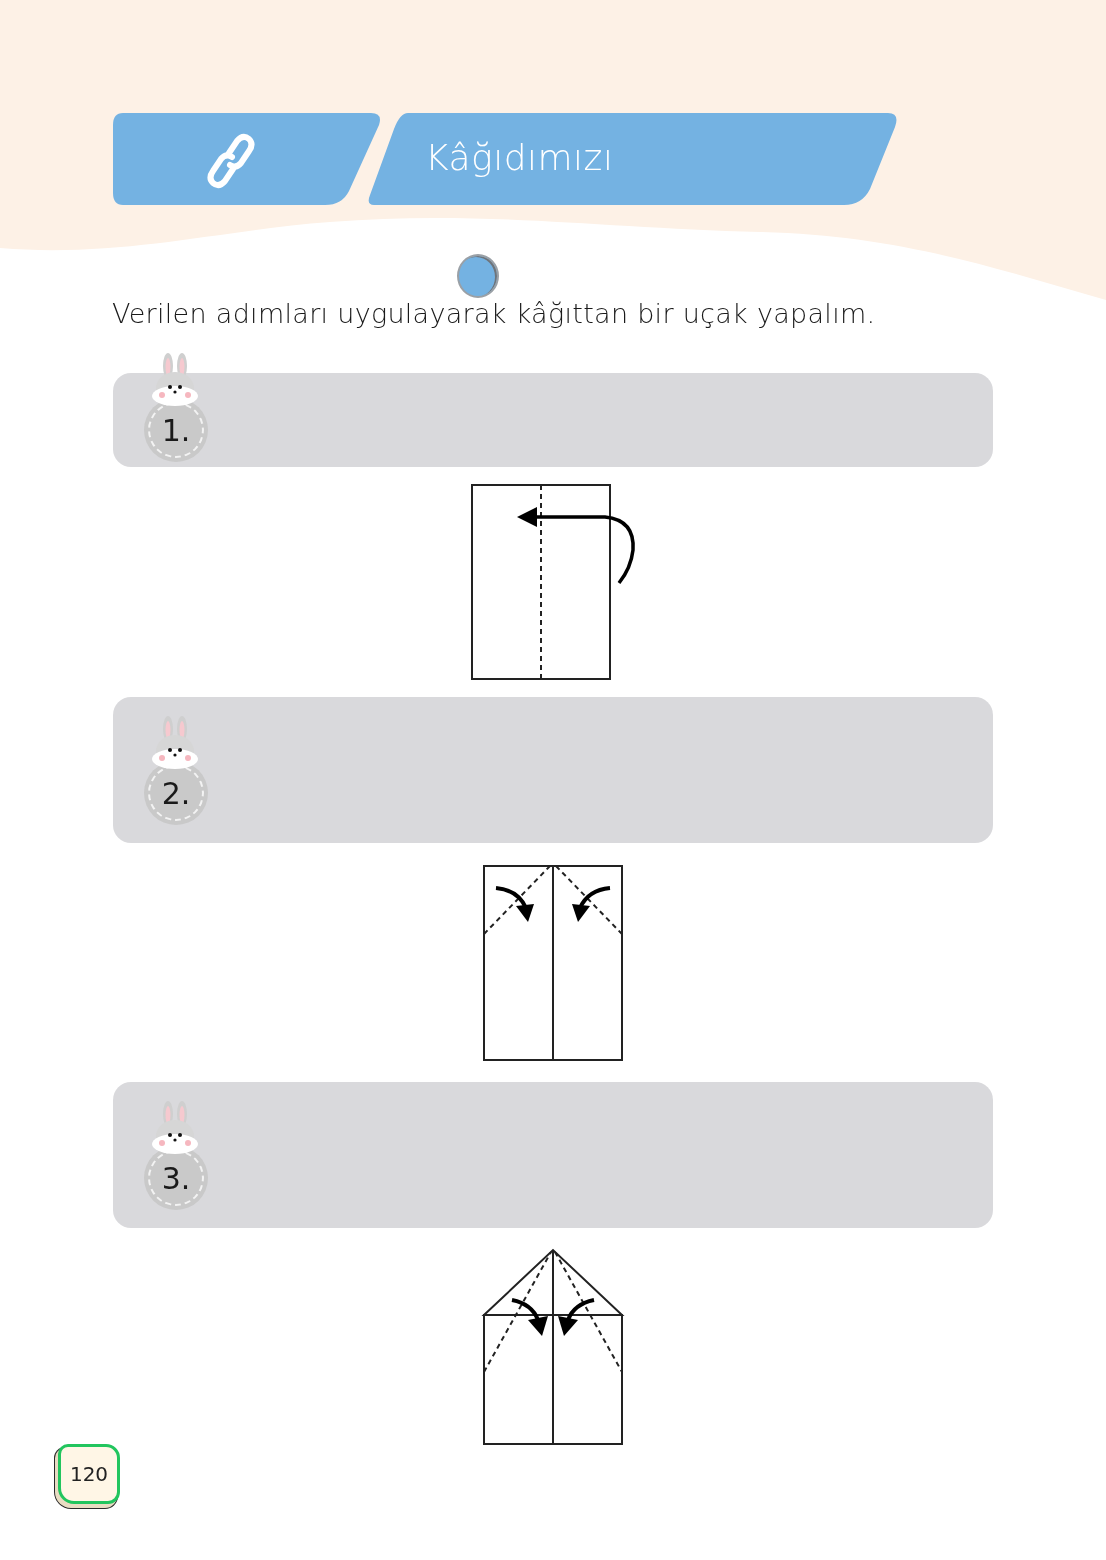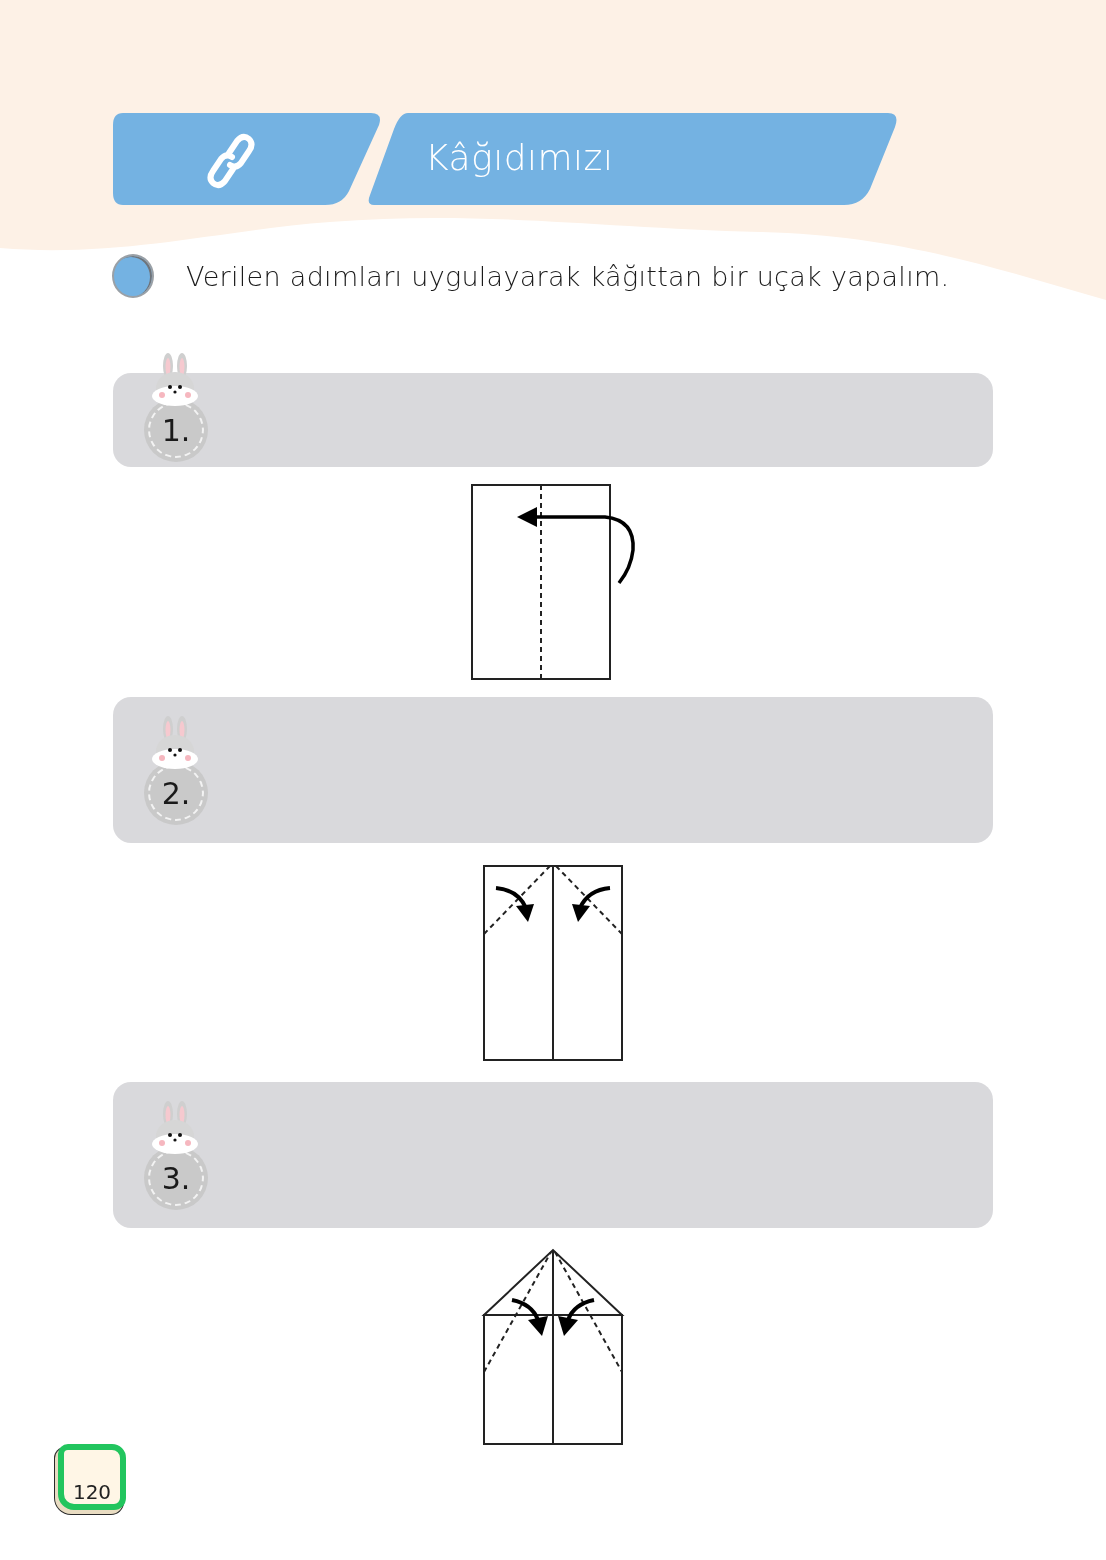--- a/index.html
+++ b/index.html
@@ -4,30 +4,30 @@
 <style>
   html, body { margin:0; padding:0; }
   body { width:1106px; height:1560px; position:relative; background:#ffffff; overflow:hidden;
          font-family:"DejaVu Sans", sans-serif; color:#1a1a1a; }
   .bg-wave { position:absolute; left:0; top:0; width:1106px; height:320px; z-index:0; }
   .header { position:absolute; top:113px; left:113px; z-index:2; }
   .hdr-left { position:absolute; left:0; top:0; width:270px; height:92px; }
   .hdr-right { position:absolute; left:255px; top:0; width:530px; height:92px; }
   .hdr-title { position:absolute; left:312px; top:24px; font-size:36px; color:#ffffff; letter-spacing:0.5px; font-weight:300; z-index:3; }
   .link-icon { position:absolute; left:88px; top:18px; width:60px; height:60px; z-index:3; }
-  .intro { position:absolute; top:254px; left:112px; display:flex; align-items:center; z-index:2; }
+  .intro { position:absolute; top:254px; left:112px; display:flex; align-items:center; z-index:2;flex-direction:column; }
   .bullet { width:38px; height:40px; border-radius:50%; background:#74b2e2; border:2px solid #9aa0a6; box-shadow:-2px 1px 0 #6f747a inset; margin-right:32px; }
   .intro-text { font-size:27px; font-weight:300; letter-spacing:0.3px; }
   .step { position:absolute; left:113px; width:880px; background:#d9d9dc; border-radius:18px; z-index:1; }
   .step-box { position:absolute; background:#fff; border:2px solid #6a737e; border-radius:16px; box-sizing:border-box; padding:14px 22px; font-size:27px; font-weight:300; line-height:48px; letter-spacing:0.2px; }
   .badge { position:absolute; width:64px; height:64px; border-radius:50%; background:#c9c9c9; display:flex; align-items:center; justify-content:center; font-size:30px; color:#1a1a1a; z-index:3; }
   .badge::after { content:""; position:absolute; inset:4px; border:2px dashed #f3f3f3; border-radius:50%; }
   .bunny { position:absolute; width:60px; height:56px; z-index:4; }
   .diagram { position:absolute; z-index:1; }
-  .page-num { position:absolute; left:58px; top:1444px; width:56px; height:54px; background:#fff6e6; border:6px solid #22c55e; border-radius:10px 14px 12px 16px; box-shadow:-3px 4px 0 #e9dcc2, -3px 4px 0 1px #2a2a2a; display:flex; align-items:flex-end; justify-content:center; font-size:20px; color:#222; }
+  .page-num { position:absolute; left:58px; top:1444px; width:56px; height:54px; background:#fff6e6; border:3px solid #22c55e; border-radius:10px 14px 12px 16px; box-shadow:-3px 4px 0 #e9dcc2, -3px 4px 0 1px #2a2a2a; display:flex; align-items:center; justify-content:center; font-size:20px; color:#222; }
 </style>
 </head>
 <body>
 
 <svg class="bg-wave" viewBox="0 0 1106 320" preserveAspectRatio="none">
   <path d="M0,0 H1106 V300 C1000,270 900,235 760,232 C600,228 480,210 330,222 C220,230 120,258 0,248 Z" fill="#fdf1e6"></path>
 </svg>
 
 <div class="header">
   <svg class="hdr-left" viewBox="0 0 270 92">

